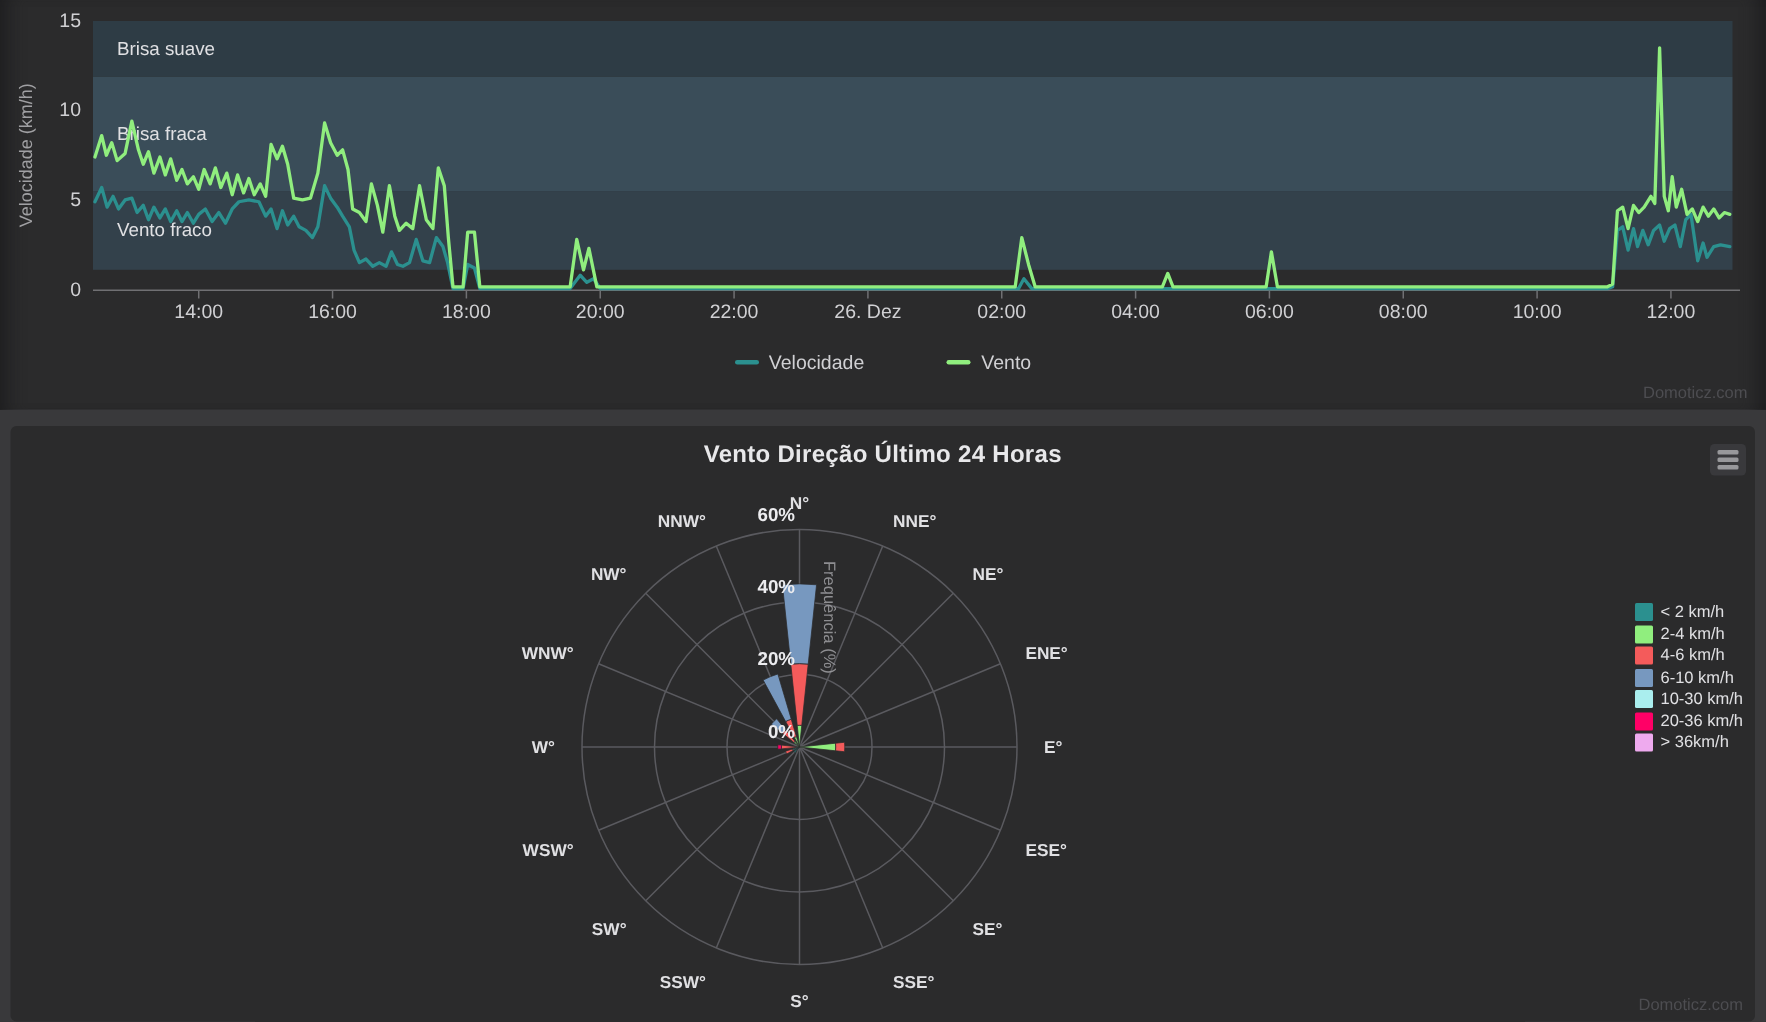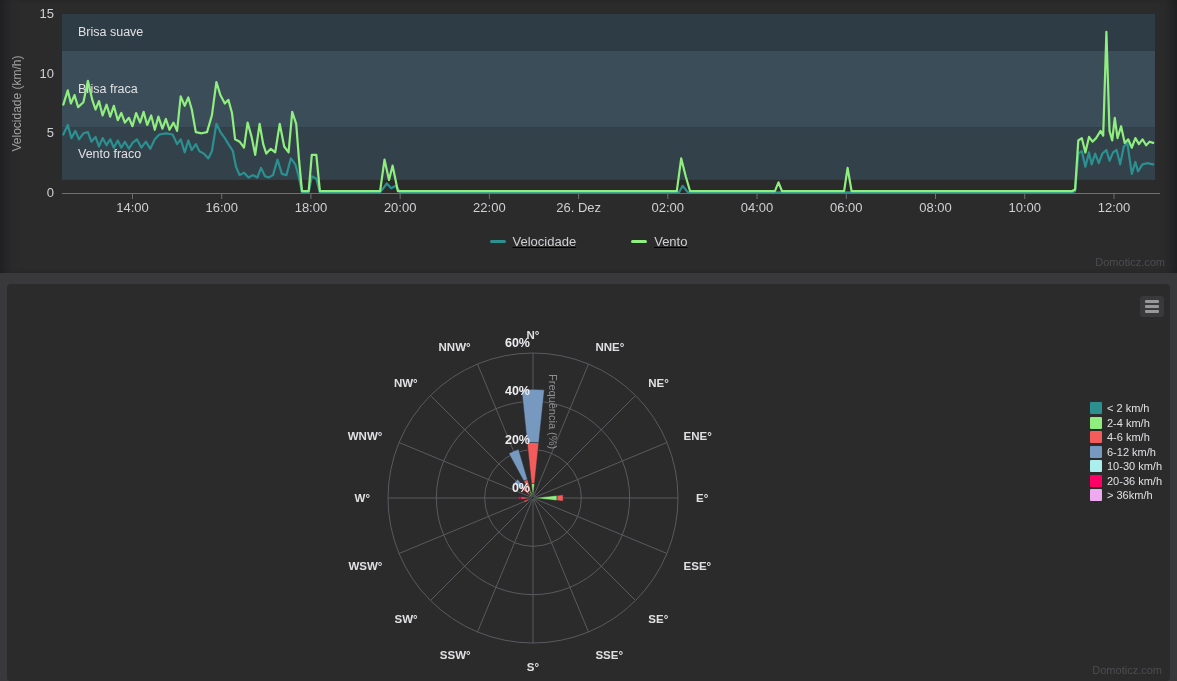--- a/index.html
+++ b/index.html
@@ -4,21 +4,21 @@
 <style>
   html,body{margin:0;padding:0;background:#3a3a3c;}
   body{width:1177px;height:681px;overflow:hidden;font-family:"Liberation Sans",sans-serif;}
   .stage{position:relative;width:1177px;height:681px;background:#39393b;}
   .panel{background:#2b2b2c;}
   #speed-panel{position:absolute;left:0;top:0;width:1177px;height:273px;
     box-shadow:inset 14px 0 12px -10px #1d1d1f, inset -14px 0 12px -10px #1d1d1f;}
   #rose-panel{position:absolute;left:7px;top:284px;width:1163px;height:397px;border-radius:4px;}
   svg{display:block;}
   .chart-svg{position:absolute;left:0;top:0;}
-  .speed-legend{position:absolute;left:0;right:0;top:234px;display:flex;justify-content:center;gap:55px;text-decoration:underline;}
+  .speed-legend{position:absolute;left:0;right:0;top:234px;display:flex;justify-content:center;gap:55px;}
   .legend-item{display:flex;align-items:center;gap:7px;cursor:pointer;}
   .legend-dash{width:16px;height:3px;border-radius:2px;}
   .legend-label{font-size:13px;color:#d0d0d3;}
   .watermark{position:absolute;font-size:11px;color:#4d4d51;}
   #speed-watermark{right:12px;top:256px;}
   #rose-watermark{right:8px;bottom:5px;}
   .rose-title{position:absolute;left:0;right:0;top:11px;text-align:center;
     font-size:16px;font-weight:bold;color:#e8e8ea;letter-spacing:.2px;}
   .context-btn{position:absolute;top:12px;right:6px;width:24px;height:21px;background:#39393c;
     border-radius:3px;display:flex;flex-direction:column;justify-content:center;gap:2px;
@@ -82,20 +82,21 @@
         </div>
         <div class="legend-item">
           <span class="legend-dash" style="background: rgb(144, 238, 126);"></span>
           <span class="legend-label">Vento</span>
         </div>
       </div>
     <div class="watermark" id="speed-watermark">Domoticz.com</div>
   </div>
 
   <div id="rose-panel" class="panel">
+    <div class="rose-title">Vento Direção Último 24 Horas</div>
     <div class="context-btn" title="Chart context menu">
       <span></span>
       <span></span>
       <span></span>
     </div>
     <svg id="rose-svg" class="chart-svg" width="1163" height="397" viewBox="0 0 1163 397">
         <circle cx="526" cy="214" r="48.33333333333333" fill="none" stroke="#5a5a5f" stroke-width="1"></circle>
         <circle cx="526" cy="214" r="96.66666666666666" fill="none" stroke="#5a5a5f" stroke-width="1"></circle>
         <circle cx="526" cy="214" r="145" fill="none" stroke="#5a5a5f" stroke-width="1"></circle>
         <line x1="526" y1="214" x2="526.00" y2="69.00" stroke="#5a5a5f" stroke-width="1"></line>
@@ -161,21 +162,21 @@
         <div class="legend-row">
           <span class="swatch" style="background: rgb(144, 238, 126);"></span>
           <span class="swatch-label">2-4 km/h</span>
         </div>
         <div class="legend-row">
           <span class="swatch" style="background: rgb(244, 91, 91);"></span>
           <span class="swatch-label">4-6 km/h</span>
         </div>
         <div class="legend-row">
           <span class="swatch" style="background: rgb(119, 152, 191);"></span>
-          <span class="swatch-label">6-12 km/h</span>
+          <span class="swatch-label">6-10 km/h</span>
         </div>
         <div class="legend-row">
           <span class="swatch" style="background: rgb(170, 238, 238);"></span>
           <span class="swatch-label">10-30 km/h</span>
         </div>
         <div class="legend-row">
           <span class="swatch" style="background: rgb(255, 0, 102);"></span>
           <span class="swatch-label">20-36 km/h</span>
         </div>
         <div class="legend-row">

